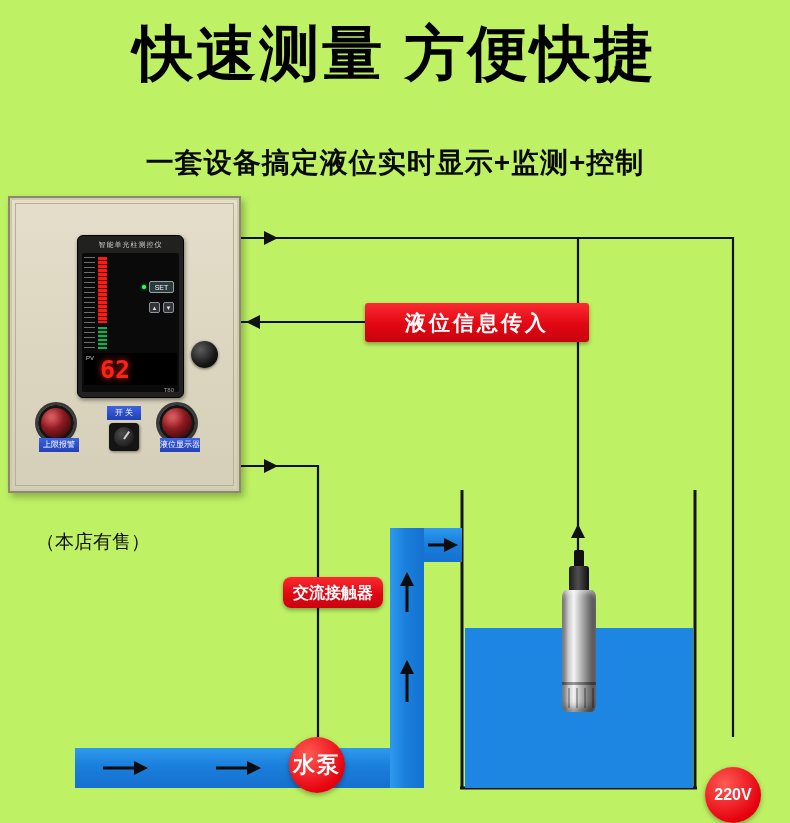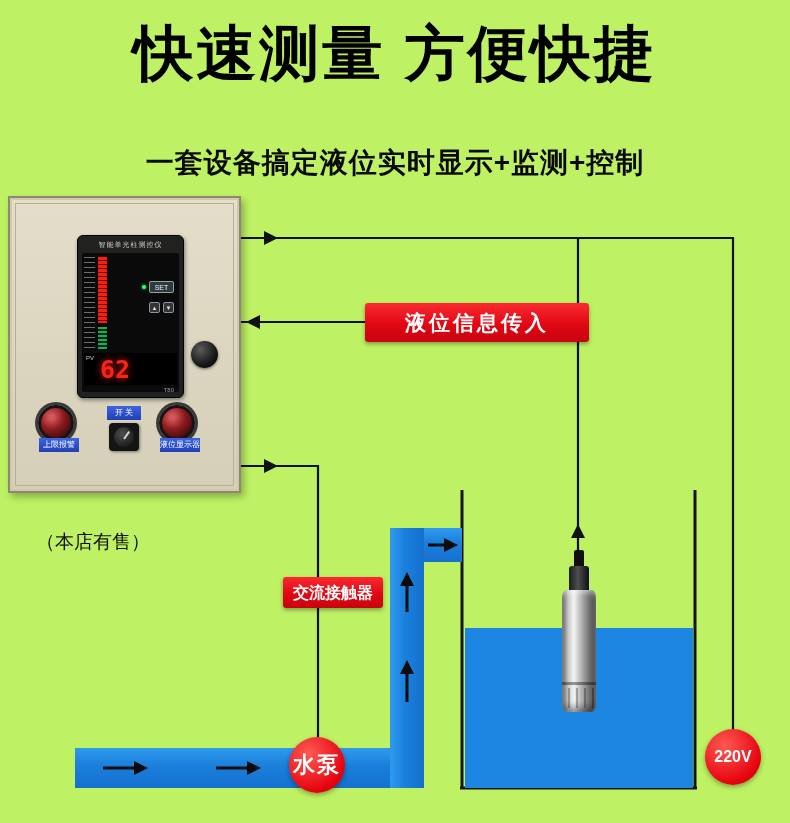--- a/index.html
+++ b/index.html
@@ -74,27 +74,27 @@
   .caption-sub { left: 36px; top: 529px; font-size: 19px; color: #111;
                  font-family: Liberation Serif, serif; z-index: 2; }
 
   
   .banner { color: #fff; text-align: center; border-radius: 3px; z-index: 5;
             background: linear-gradient(180deg, #fb2a32 0%, #e00713 55%, #c80310 100%);
             box-shadow: 0 2px 4px rgba(0,0,0,.35); }
   .banner1 { left: 365px; top: 303px; width: 224px; height: 39px; font-size: 21px; font-weight: 700;
              line-height: 39px; letter-spacing: 3px; }
   .banner2 { left: 283px; top: 577px; width: 100px; height: 31px; font-size: 16px; font-weight: 700;
-             line-height: 31px; }
+             line-height: 31px; border-radius: 8px; }
   .node { border-radius: 50%; color: #fff; text-align: center; z-index: 5;
           background: radial-gradient(circle at 35% 30%, #ff5a52, #e6020f 70%, #b8000a);
           box-shadow: 0 2px 5px rgba(0,0,0,.35); }
   .pump { left: 289px; top: 737px; width: 56px; height: 56px; font-size: 22px; font-weight: 700;
           line-height: 56px; letter-spacing: 2px; }
-  .power { left: 705px; top: 729px; width: 56px; height: 56px; font-size: 16px; font-weight: 700;
+  .power { left: 705px; top: 767px; width: 56px; height: 56px; font-size: 16px; font-weight: 700;
            line-height: 56px; }
 
   
   .pipe-bottom { left: 75px; top: 748px; width: 349px; height: 40px; z-index: 2;
                  background: linear-gradient(180deg, #2e9aee, #1a7fdb 45%, #1570cf); }
   .pipe-vert { left: 390px; top: 528px; width: 34px; height: 260px; z-index: 2;
                background: linear-gradient(90deg, #2e9aee, #1a7fdb 45%, #1570cf); }
   .pipe-spout { left: 424px; top: 528px; width: 38px; height: 34px; z-index: 2;
                 background: linear-gradient(180deg, #2e9aee, #1a7fdb 45%, #1570cf); }
   .water { left: 465px; top: 628px; width: 228px; height: 160px; background: #1d86e2; z-index: 1; }

